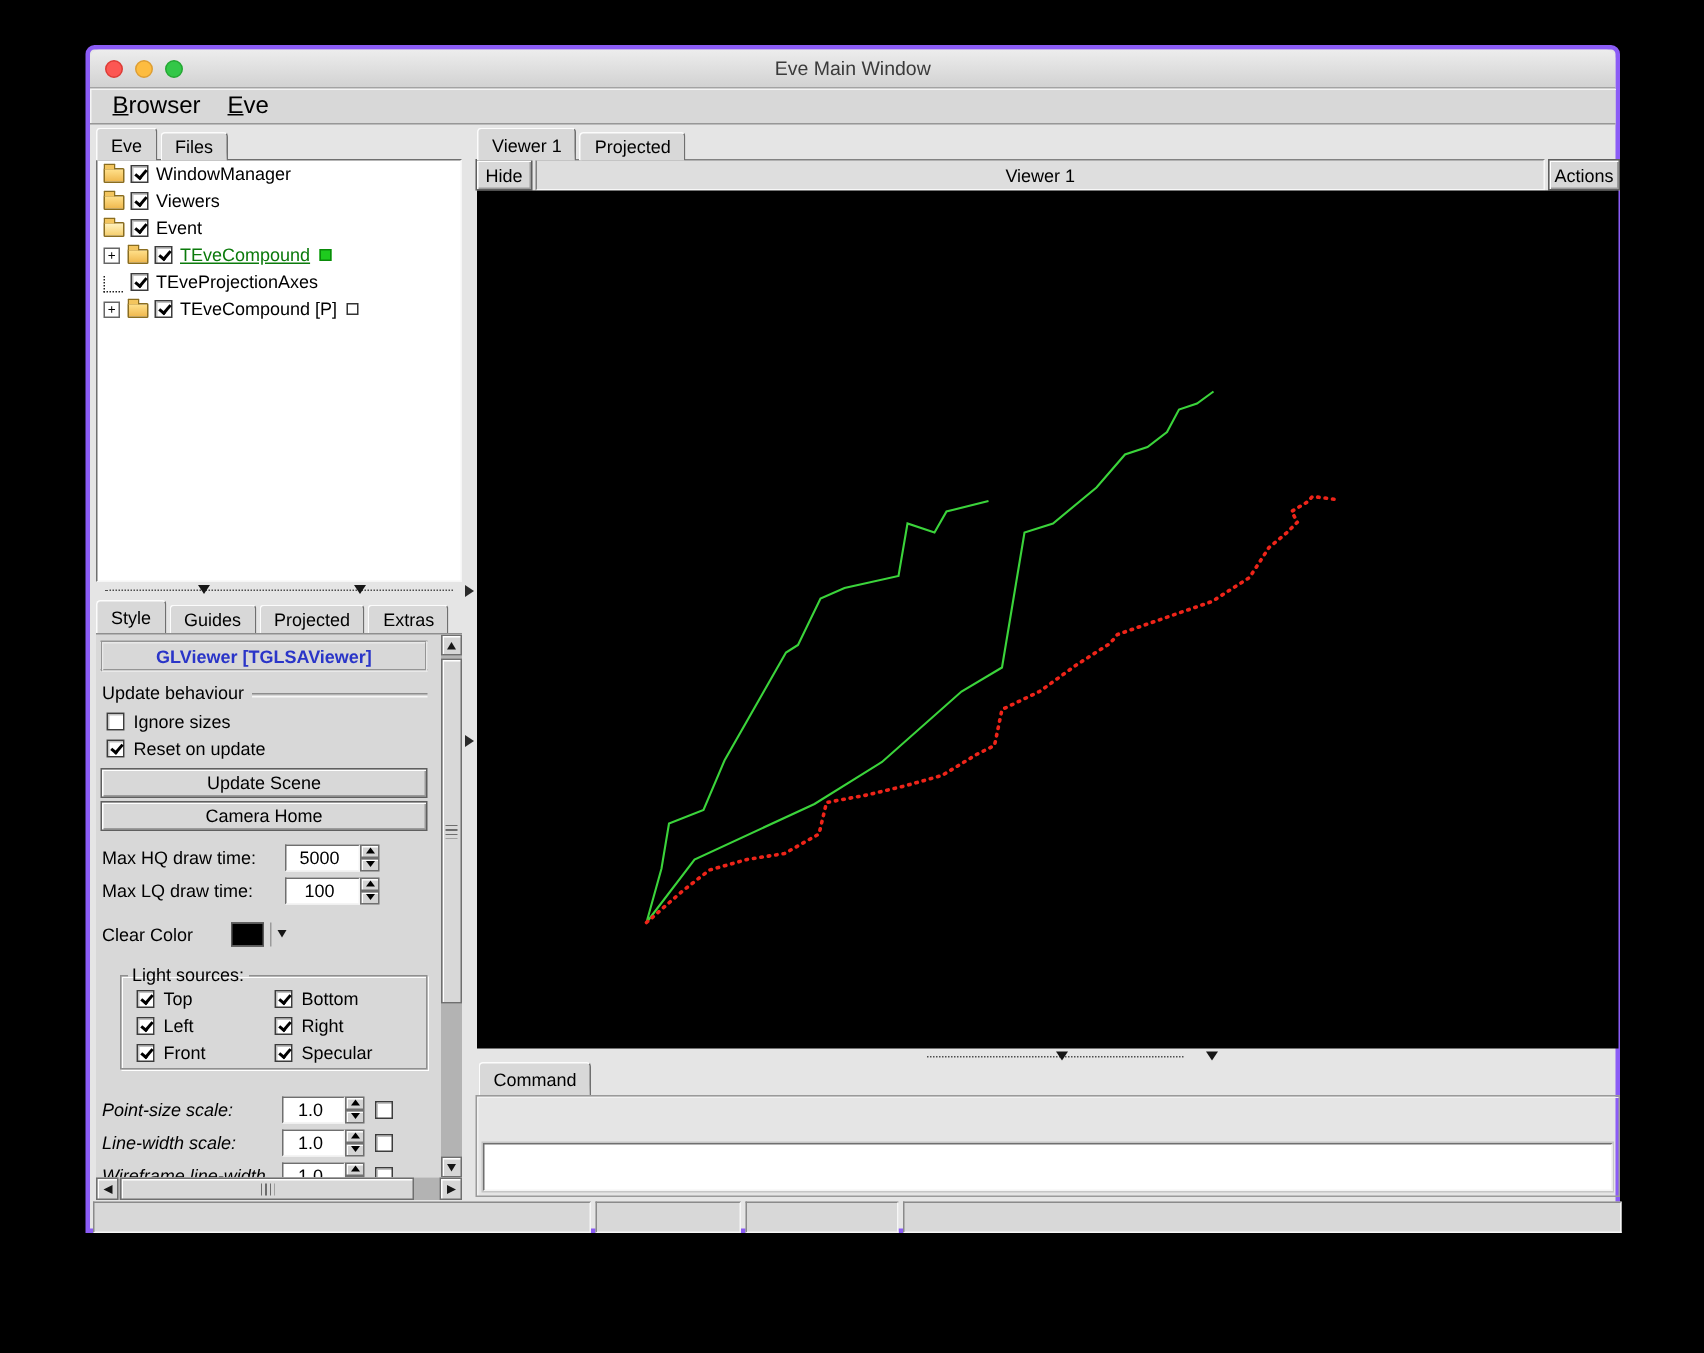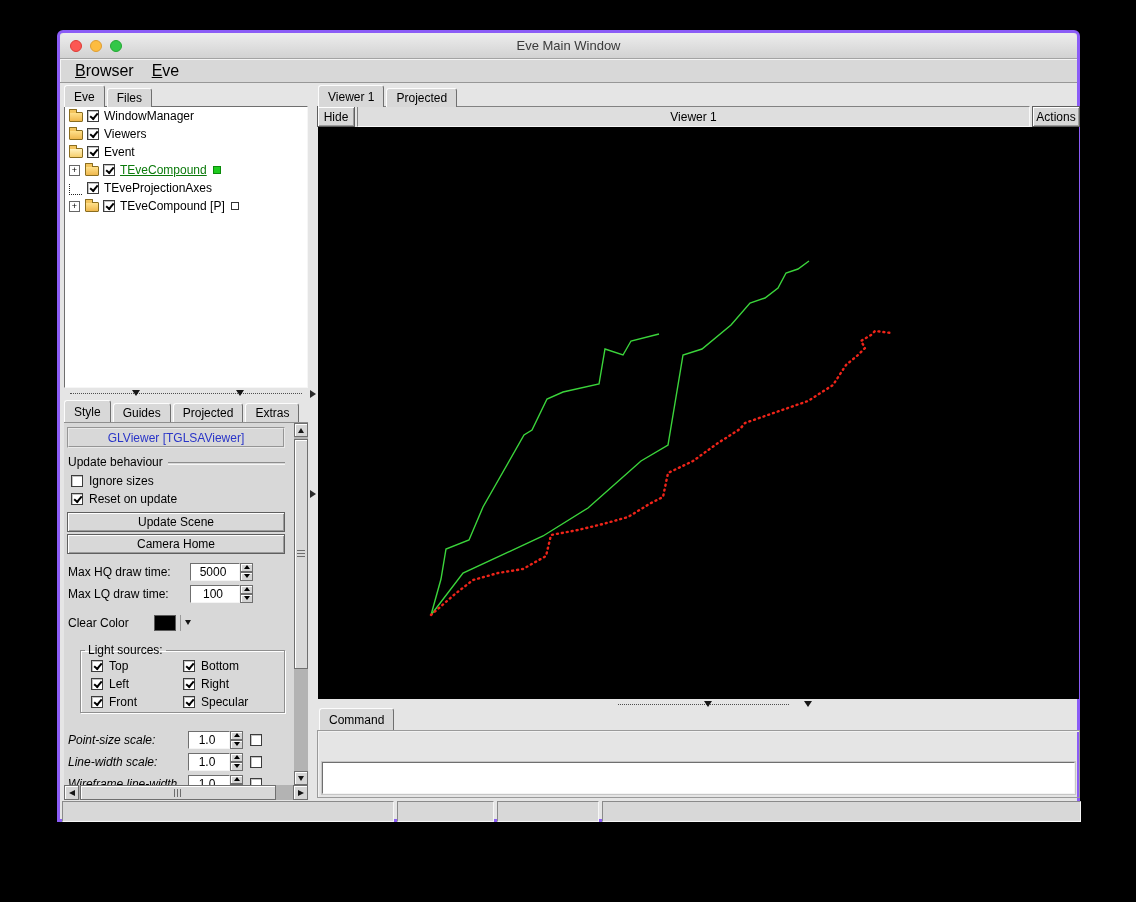--- a/index.html
+++ b/index.html
@@ -78,21 +78,21 @@
   .tri-right{ display:inline-block; width:0; height:0;
               border-top:4px solid transparent; border-bottom:4px solid transparent; border-left:6px solid #161616; }
   .sp-abs { position:absolute; top:2px; }
   .pane-arrow { position:absolute; width:0; height:0;
               border-top:4px solid transparent; border-bottom:4px solid transparent; border-left:6px solid #2a2a2a; }
 
   
   .style-panel { position:absolute; left:4px; top:389px; width:244px; height:363px; overflow:hidden;
                  border-top:1px solid #8f8f8f; background:#d8d8d8; }
   .glviewer-link { position:absolute; left:3px; top:4px; width:218px; height:21px;
-                   border:2px groove #e9e9e9; color:#2a35c8; display:flex; align-items:center; justify-content:center; }
+                   border:2px groove #e9e9e9; color:#2a35c8; display:flex; align-items:center; justify-content:center;font-weight:bold; }
   .ub-row { position:absolute; left:4px; top:32px; width:217px; display:flex; }
   .ub-line { flex:1; height:3px; border-top:1px solid #8d8d8d; border-bottom:1px solid #f6f6f6; margin:7px 0 0 5px; }
   .cbrow { position:absolute; left:7px; display:flex; align-items:center; gap:6px; height:15px; }
   .panel-btn { position:absolute; left:3px; width:218px; height:20px; }
   .field-row { position:absolute; left:4px; height:19px; display:flex; align-items:center; }
   .flabel { width:122px; }
   .flabel.short { width:80px; }
   .flabel.scale { width:120px;font-style:italic; }
   .spin { display:inline-flex; height:18px; }
   .spinval { width:50px; background:#fff; border:1px solid; border-color:#6f6f6f #f4f4f4 #f4f4f4 #6f6f6f;

